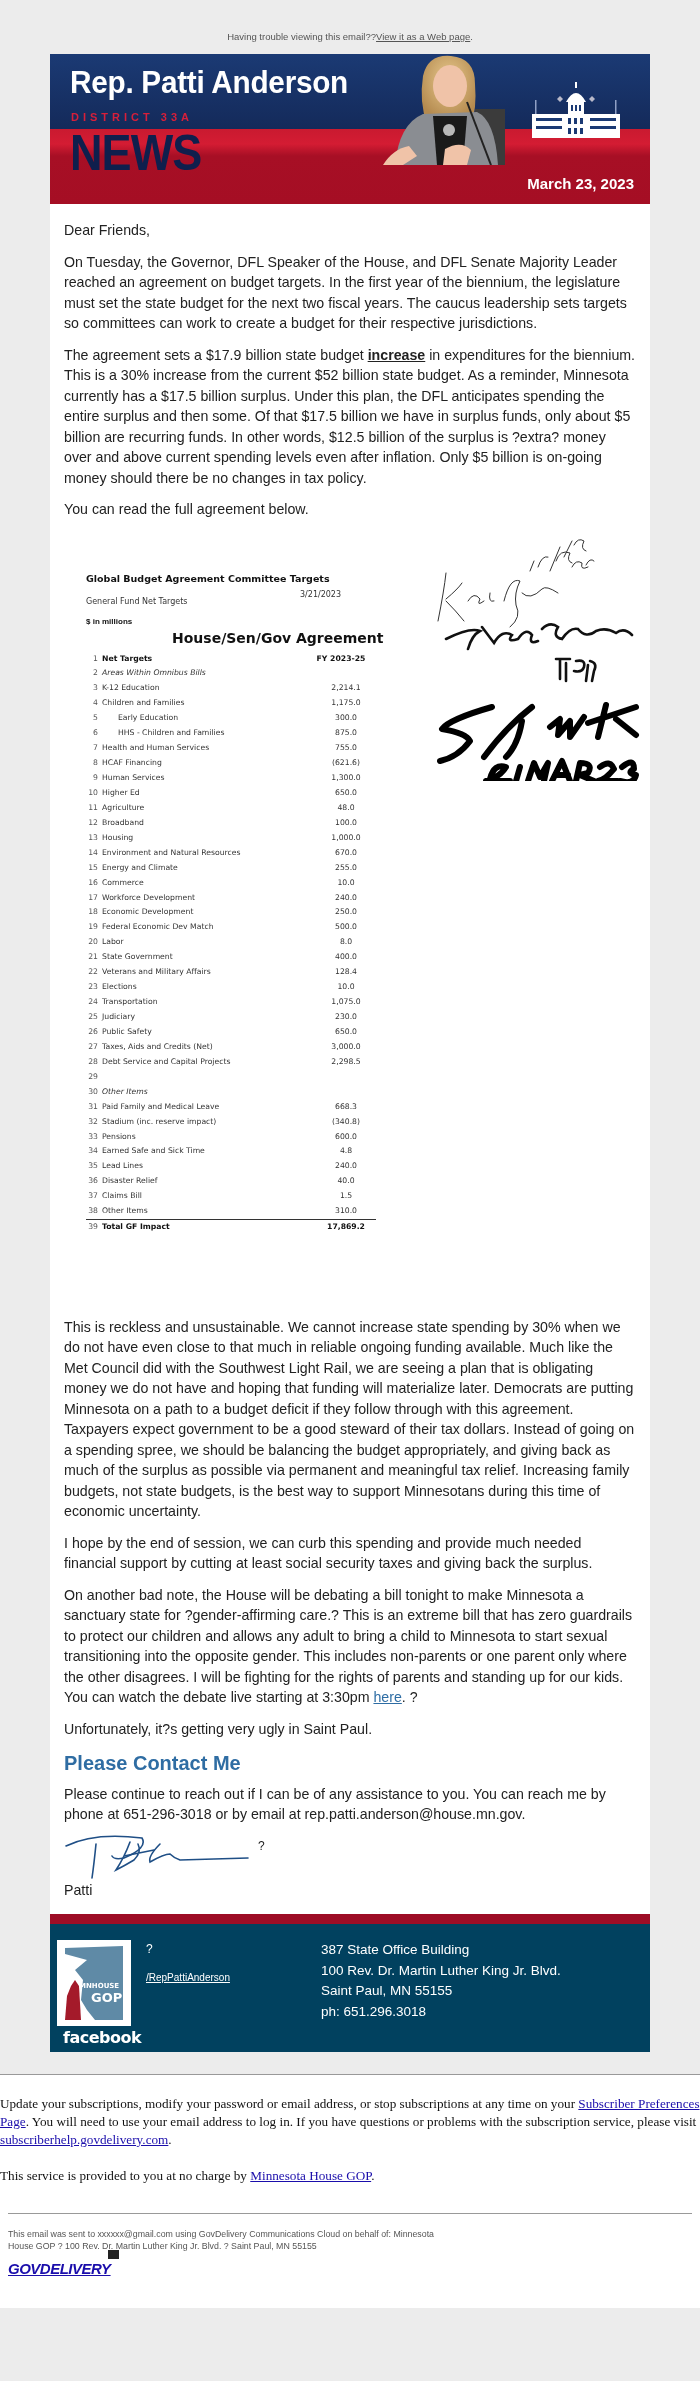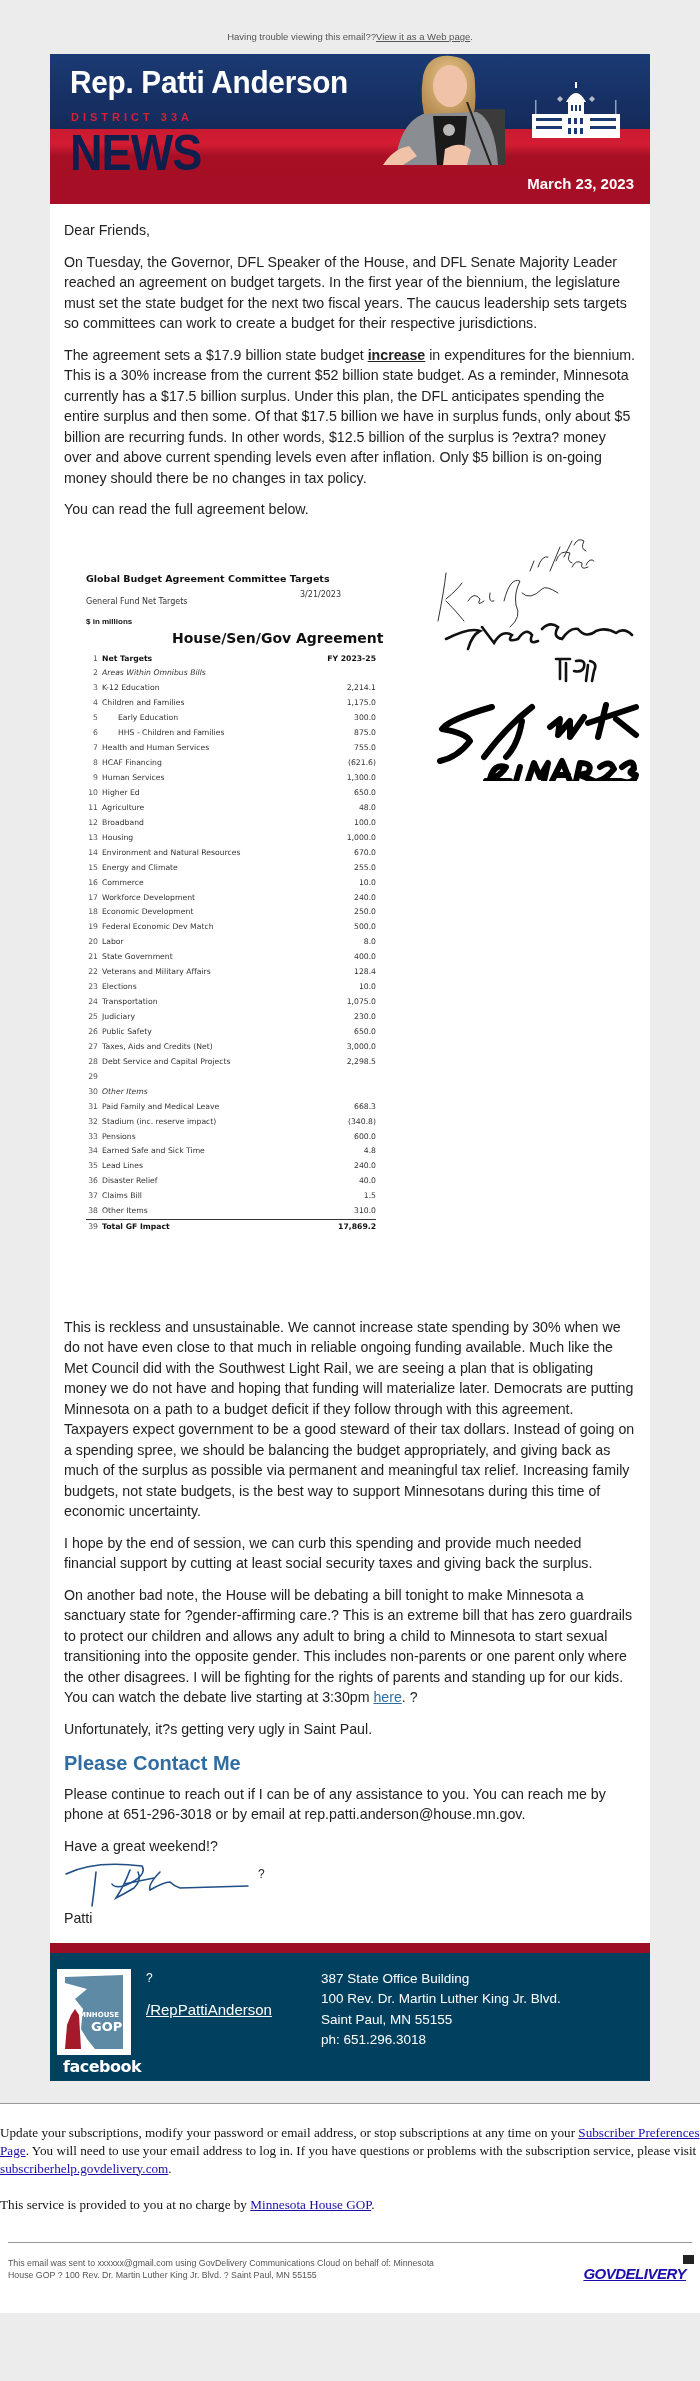--- a/index.html
+++ b/index.html
@@ -34,46 +34,46 @@
   .ag-head { position: absolute; left: 22px; top: 38px; font-family: "DejaVu Sans", sans-serif; }
   .ag-title { font-size: 9.5px; font-weight: bold; color: #111; }
   .ag-sub { font-size: 8px; color: #333; margin-top: 3px; }
   .ag-date { position: absolute; left: 236px; top: 54px; font-size: 8px; color: #333; font-family: "DejaVu Sans", sans-serif; }
   .ag-units { position: absolute; left: 22px; top: 81px; font-size: 8px; font-weight: bold; color: #111; font-family: Liberation Sans, sans-serif; }
   .ag-col { position: absolute; left: 108px; top: 97px; font-size: 14px; font-weight: bold; color: #111; font-family: "DejaVu Sans", sans-serif; }
   .ag-table { position: absolute; left: 22px; top: 121px; width: 290px; font-family: "DejaVu Sans", sans-serif; font-size: 7.7px; color: #333; }
   .ag-row { display: flex; height: 14.95px; line-height: 14.95px; align-items: center; }
   .ag-row .num { width: 16px; text-align: right; padding-right: 4px; color: #555; flex: none; }
   .ag-row .label { flex: 1; white-space: nowrap; }
-  .ag-row .val { width: 60px; text-align: right; flex: none; }
+  .ag-row .val { width: 60px; text-align: center; flex: none; }
   .ag-row.bold .label, .ag-row.bold .val { font-weight: bold; color: #111; }
   .ag-row.italic .label { font-style: italic; }
   .ag-row.indent .label { padding-left: 16px; }
   .ag-row.total { border-top: 1px solid #333; }
   .ag-row.hdr .val { font-weight: bold; color: #111; width: 70px; }
   .sigs { position: absolute; left: 346px; top: 0; width: 250px; height: 250px; }
 
   
   .contact-h { color: #2f6da3; font-weight: bold; font-size: 20px; margin: 14px 0 10px 0; }
   .sig-row { display: flex; align-items: flex-start; height: 46px; margin-top: -2px; }
   .sig-row .q { font-size: 12px; margin-left: 4px; margin-top: 2px; }
 
   
   .footer-band { border-top: 10px solid #9d0d26; background: #01415f; height: 138px; position: relative; color: #fff; margin-top: 12px; }
   .fb-logo { position: absolute; left: 7px; top: 16px; width: 74px; height: 86px; background: #fff; }
   .fb-text { position: absolute; left: 13px; top: 104px; width: 74px; text-align: center; font-weight: bold; font-size: 16px; font-family: "DejaVu Sans", sans-serif; letter-spacing: -0.5px; }
   .fb-q { position: absolute; left: 96px; top: 18px; font-size: 12px; }
-  .fb-link { position: absolute; left: 96px; top: 48px; font-size: 15px; color: #fff; text-decoration: underline; }
+  .fb-link { position: absolute; left: 96px; top: 48px; font-size: 10px; color: #fff; text-decoration: underline; }
   .fb-addr { position: absolute; left: 271px; top: 16px; font-size: 13.5px; line-height: 20.5px; }
 
   
   .legal { background: #fff; margin-top: 22px; border-top: 1px solid #999; padding: 20px 0 16px 0; font-family: "Liberation Serif", serif; font-size: 13.2px; line-height: 18px; color: #111; }
   .legal p { margin-bottom: 18px; }
   .legal a { color: #1a0dab; text-decoration: underline; }
-  .legal-foot { margin: 28px 8px 0 8px; border-top: 1px solid #999; padding: 14px 0 14px 0; display: flex; justify-content: space-between; align-items: flex-start; font-family: "Liberation Sans", sans-serif; }
+  .legal-foot { margin: 28px 8px 0 8px; border-top: 1px solid #999; padding: 14px 0 14px 0; display: flex; justify-content: space-between; align-items: flex-start; font-family: "Liberation Sans", sans-serif; flex-direction: column; }
   .legal-foot .small { font-size: 8.8px; color: #555; line-height: 12px; width: 440px; }
   .gov-logo { font-style: italic; font-weight: bold; font-size: 15px; color: #222; letter-spacing: -0.5px; position: relative; margin-right: 6px; margin-top: 8px; }
   .gov-logo .env { position: absolute; right: -8px; top: -10px; width: 11px; height: 9px; background: #222; }
 </style>
 </head>
 <body>
 
 <div class="preheader">
   <span>Having trouble viewing this email??</span><a href="#">View it as a Web page</a><span>.</span>
 </div>
@@ -365,21 +365,20 @@
       </svg>
     </div>
 
     <p>This is reckless and unsustainable. We cannot increase state spending by 30% when we do not have even close to that much in reliable ongoing funding available. Much like the Met Council did with the Southwest Light Rail, we are seeing a plan that is obligating money we do not have and hoping that funding will materialize later. Democrats are putting Minnesota on a path to a budget deficit if they follow through with this agreement. Taxpayers expect government to be a good steward of their tax dollars. Instead of going on a spending spree, we should be balancing the budget appropriately, and giving back as much of the surplus as possible via permanent and meaningful tax relief. Increasing family budgets, not state budgets, is the best way to support Minnesotans during this time of economic uncertainty.</p>
     <p>I hope by the end of session, we can curb this spending and provide much needed financial support by cutting at least social security taxes and giving back the surplus.</p>
     <p><span>On another bad note, the House will be debating a bill tonight to make Minnesota a sanctuary state for ?gender-affirming care.? This is an extreme bill that has zero guardrails to protect our children and allows any adult to bring a child to Minnesota to start sexual transitioning into the opposite gender. This includes non-parents or one parent only where the other disagrees. I will be fighting for the rights of parents and standing up for our kids. You can watch the debate live starting at 3:30pm </span><a href="#">here</a><span>. ?</span></p>
     <p>Unfortunately, it?s getting very ugly in Saint Paul.</p>
 
     <h2 class="contact-h">Please Contact Me</h2>
     <p>Please continue to reach out if I can be of any assistance to you. You can reach me by phone at 651-296-3018 or by email at rep.patti.anderson@house.mn.gov.</p>
-    <p class="tight">Have a great weekend!?</p>
     <div class="sig-row">
       <svg width="190" height="46" viewBox="0 0 190 46">
         <g fill="none" stroke="#1f4f86" stroke-width="1.6" stroke-linecap="round">
           <path d="M2 12 Q30 -2 78 4 Q84 14 60 24 Q50 26 48 22"></path>
           <path d="M32 10 Q30 30 28 44"></path>
           <path d="M66 8 Q60 24 52 36 Q60 32 70 26 Q78 18 74 10 M60 22 L90 16"></path>
           <path d="M96 10 Q84 22 86 28 Q100 20 106 20 Q110 24 116 26 L184 24"></path>
         </g>
       </svg>
       <span class="q">?</span>

